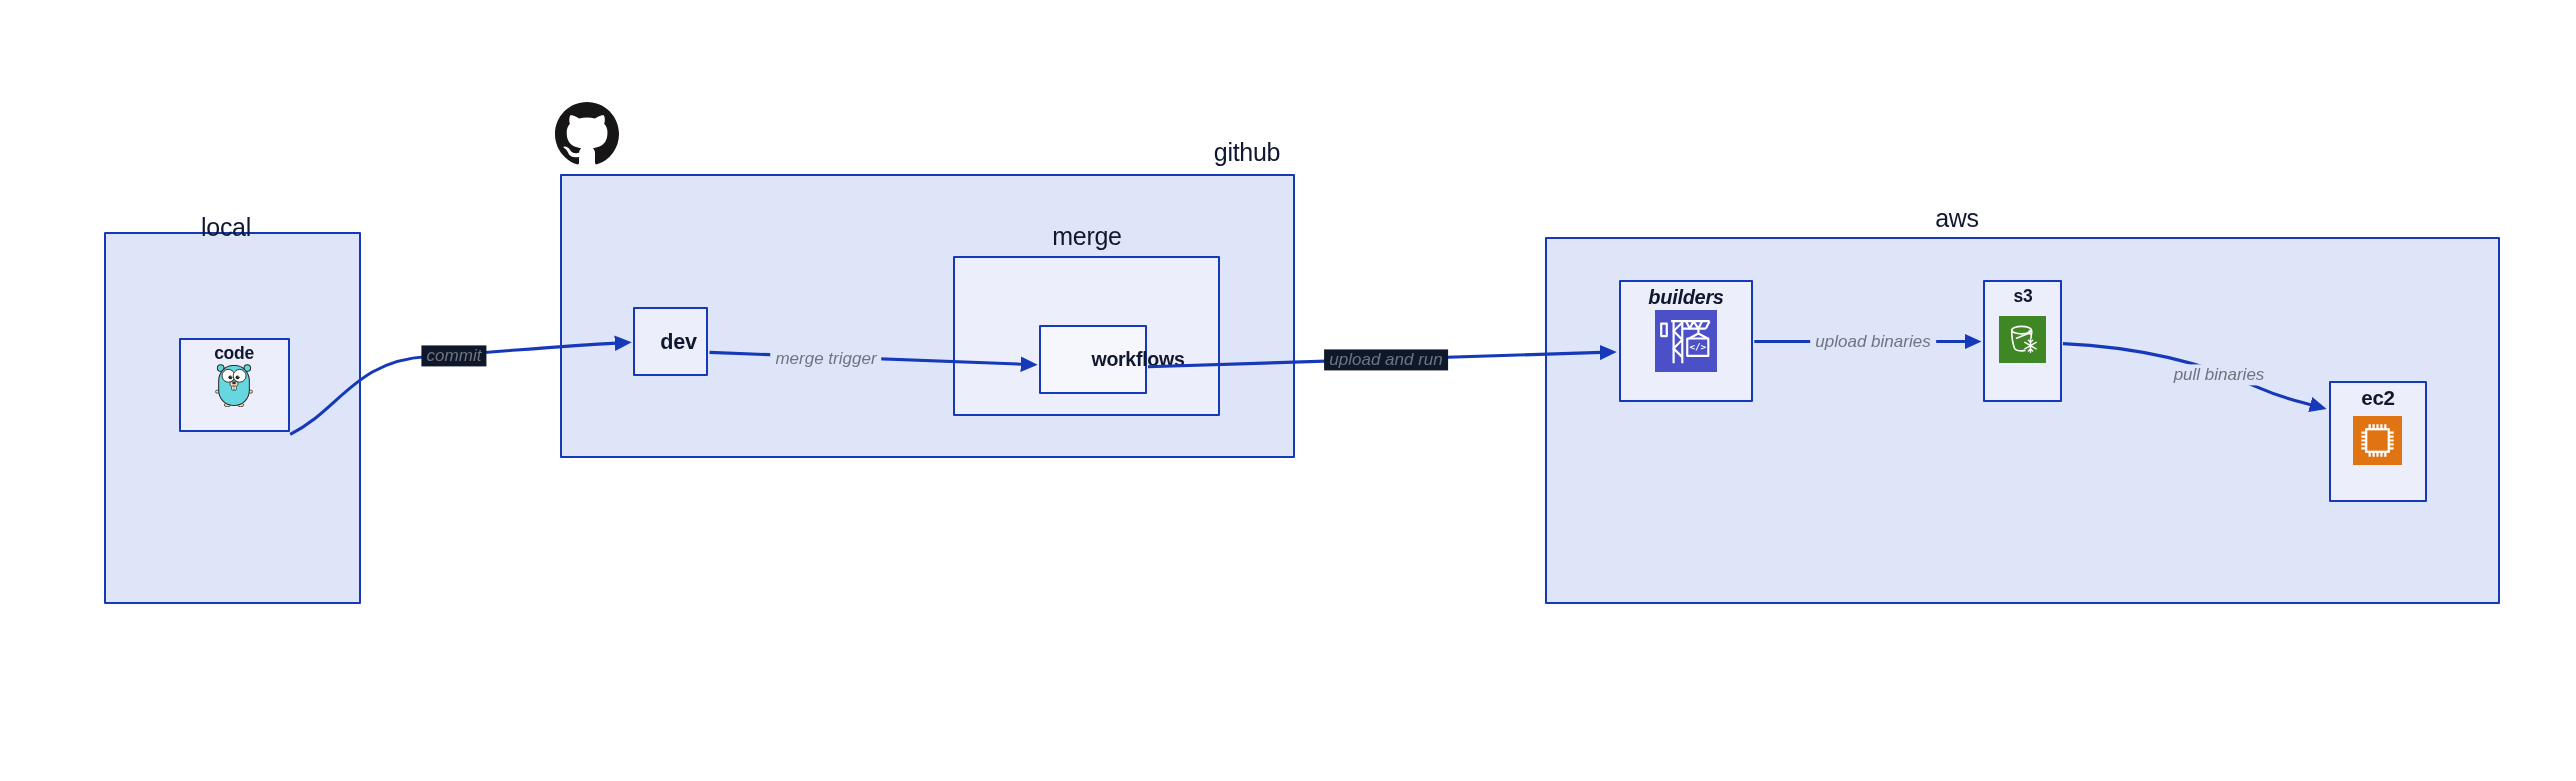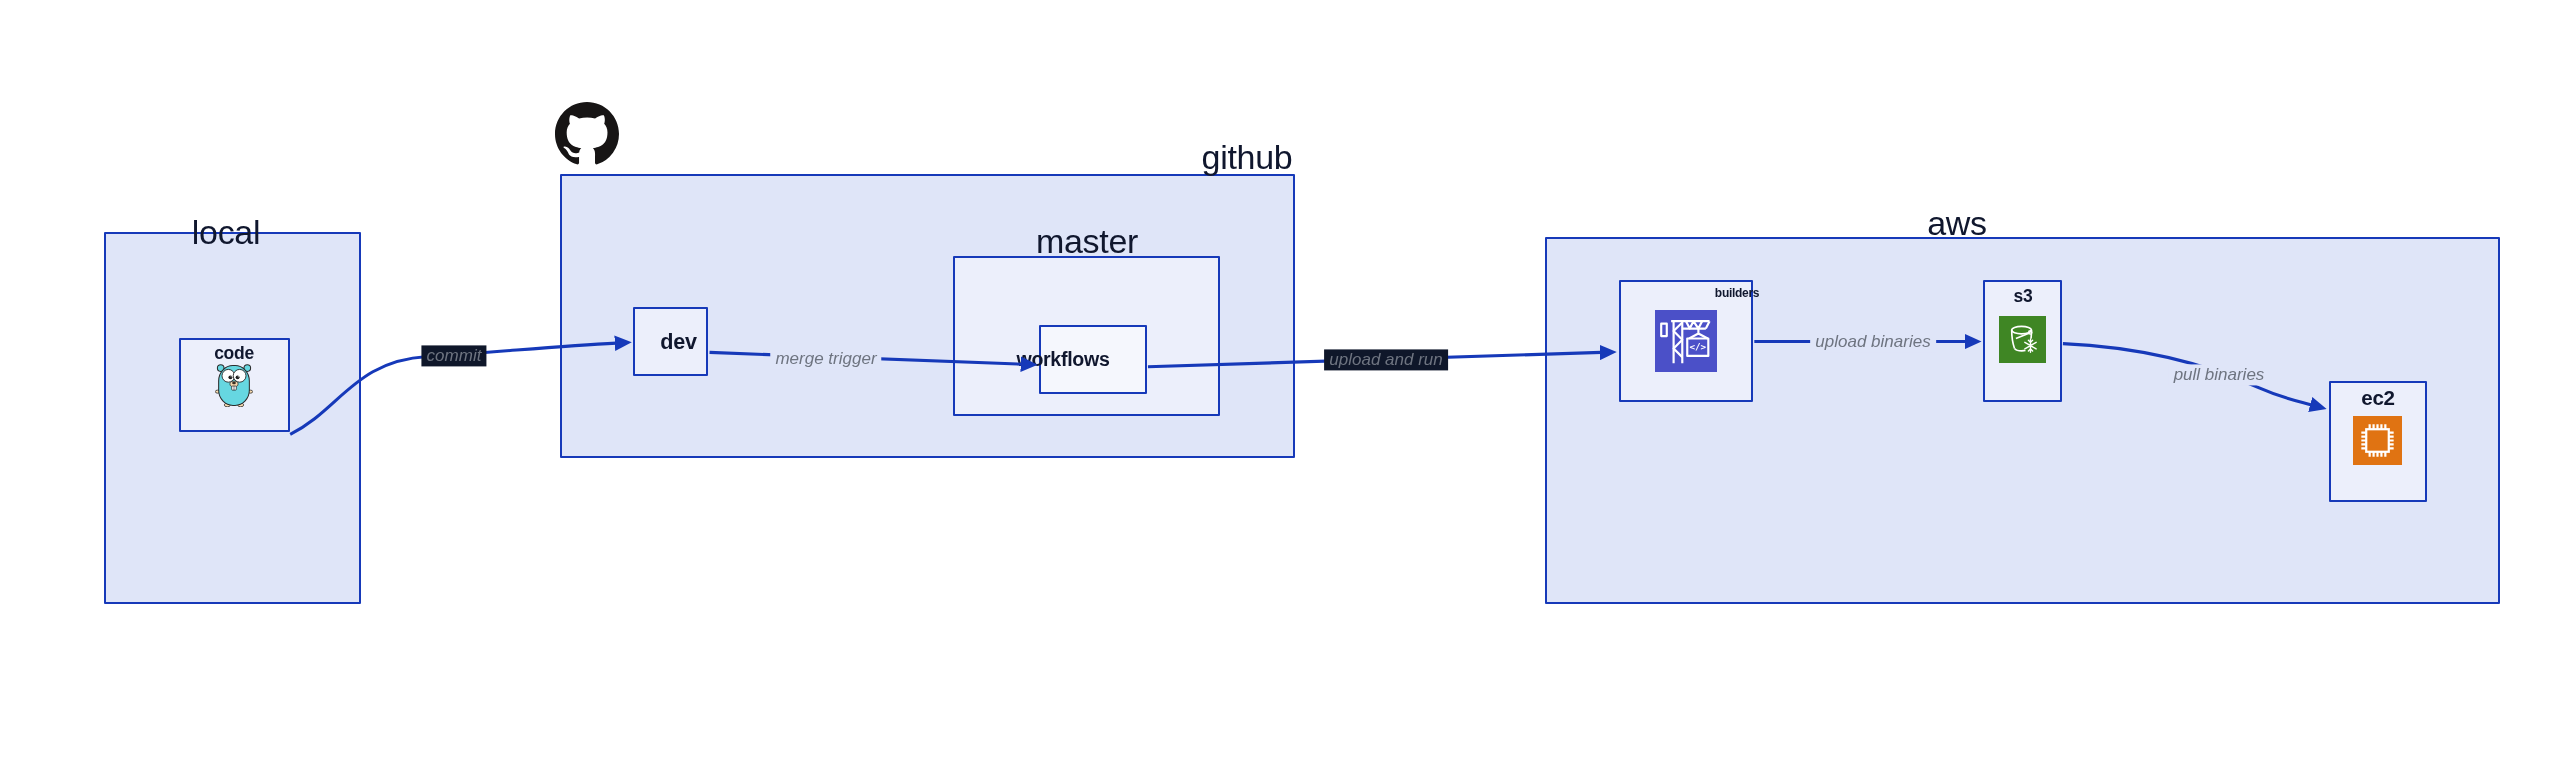--- a/index.html
+++ b/index.html
@@ -2,21 +2,21 @@
 <html style="--stroke-blue: #1639b9; --container-fill: #dfe5f8; --node-fill: #eceffb; --workflows-fill: #f5f7fd; --text-dark: #10172e; --edge-label-gray: #6e7480; --github-logo-black: #171515; --gopher-cyan: #66d7e1; --gopher-skin: #f7d9ae; --codebuild-indigo: #4b50c8; --s3-glacier-green: #3f8624; --ec2-orange: #e07312;font-size:8.2px"><head>
 <meta charset="utf-8">
 <style>
   html,body{margin:0;padding:0;background:#ffffff;}
   body{width:2604px;height:781px;font-family:"Liberation Sans",sans-serif;}
   .canvas{position:relative;width:2604px;height:781px;background:#ffffff;overflow:hidden;}
   .box{position:absolute;box-sizing:border-box;border:2.6px solid var(--stroke-blue);border-radius:1px;}
   .lvl1{background:var(--container-fill);}
   .lvl2{background:var(--node-fill);border-width:2.1px;}
   .lvl3{background:var(--workflows-fill);border-width:2.1px;}
-  .grouplabel{position:absolute;transform:translateX(-50%);font-size:34px;color:var(--text-dark);
+  .grouplabel{position:absolute;transform:translateX(-50%);font-size:25px;color:var(--text-dark);
               white-space:nowrap;z-index:4;letter-spacing:-0.3px;}
   .nodelabel{position:absolute;transform:translateX(-50%);font-weight:bold;color:var(--text-dark);
              white-space:nowrap;z-index:4;letter-spacing:-0.3px;}
   .centerlabel{position:absolute;display:flex;align-items:center;justify-content:center;
                font-weight:bold;color:var(--text-dark);z-index:4;letter-spacing:-0.3px;}
   .edgelabel{position:absolute;transform:translate(-50%,-50%);font-style:italic;font-size:17px;
              color:var(--edge-label-gray);white-space:nowrap;z-index:6;padding:2.1px 5.2px;line-height:1;}
   .bg-white{background:#0f172a;}
   .bg-fill{background:var(--container-fill);}
   #edges-layer{position:absolute;left:0;top:0;z-index:5;pointer-events:none;}
@@ -31,36 +31,36 @@
 
 <div class="canvas">
 
   <div class="box lvl1" style="left:104px;top:232px;width:257px;height:372px;"></div>
   <div class="grouplabel" style="left:226px;top:197px;margin-top:16px;">local</div>
 
   <div class="box lvl1" style="left:560px;top:174px;width:735px;height:284px;"></div>
   <div class="grouplabel" style="left:1247px;top:138px;">github</div>
 
   <div class="box lvl2" style="left:953px;top:256px;width:267px;height:160px;"></div>
-  <div class="grouplabel" style="left:1087px;top:222px;">master</div>
+  <div class="grouplabel" style="left:1087px;top:222px;">merge</div>
 
   <div class="box lvl1" style="left:1545px;top:237px;width:955px;height:367px;"></div>
   <div class="grouplabel" style="left:1923px;top:204px;margin-left:34px;">aws</div>
 
   <div class="box lvl2" style="left:179px;top:338px;width:111px;height:94px;"></div>
   <div class="nodelabel" style="left:234px;top:343px;font-size:17.5px;">code</div>
 
   <div class="box lvl2" style="left:633px;top:307px;width:75px;height:69px;"></div>
   <div class="centerlabel" style="left:633px;top:307px;width:75px;height:69px;font-size:21.6px;margin-left:8px;">dev</div>
 
   <div class="box lvl3" style="left:1039px;top:325px;width:108px;height:69px;"></div>
-  <div class="centerlabel" style="left:1007px;top:325px;width:112px;height:69px;font-size:19.6px;border-radius:32px;">workflows</div>
+  <div class="centerlabel" style="left:1082px;top:325px;width:112px;height:69px;font-size:19.6px;border-radius:32px;">workflows</div>
 
   <div class="box lvl2" style="left:1619px;top:280px;width:134px;height:122px;"></div>
-  <div class="nodelabel" style="left:1737px;top:286px;font-size:12px;">builders</div>
+  <div class="nodelabel" style="left:1686px;top:286px;font-size:20px;font-style:italic;">builders</div>
 
   <div class="box lvl2" style="left:1983px;top:280px;width:79px;height:122px;"></div>
   <div class="nodelabel" style="left:2023px;top:286px;font-size:17.5px;">s3</div>
 
   <div class="box lvl2" style="left:2329px;top:381px;width:98px;height:121px;"></div>
   <div class="nodelabel" style="left:2378px;top:386px;font-size:20.6px;">ec2</div>
 
   <svg class="icon" style="left:555px;top:102px;" width="64" height="64" viewBox="0 0 16 16">
     <path style="fill:var(--github-logo-black);" d="M8 0C3.58 0 0 3.58 0 8c0 3.54 2.29 6.53 5.47 7.59.4.07.55-.17.55-.38 0-.19-.01-.82-.01-1.49-2.01.37-2.53-.49-2.69-.94-.09-.23-.48-.94-.82-1.13-.28-.15-.68-.52-.01-.53.63-.01 1.08.58 1.23.82.72 1.21 1.87.87 2.33.66.07-.52.28-.87.51-1.07-1.78-.2-3.64-.89-3.64-3.95 0-.87.31-1.59.82-2.15-.08-.2-.36-1.02.08-2.12 0 0 .67-.21 2.2.82.64-.18 1.32-.27 2-.27s1.36.09 2 .27c1.53-1.04 2.2-.82 2.2-.82.44 1.1.16 1.92.08 2.12.51.56.82 1.27.82 2.15 0 3.07-1.87 3.75-3.65 3.95.29.25.54.73.54 1.48 0 1.07-.01 1.93-.01 2.2 0 .21.15.46.55.38A8.01 8.01 0 0 0 16 8c0-4.42-3.58-8-8-8z"></path>
   </svg>

